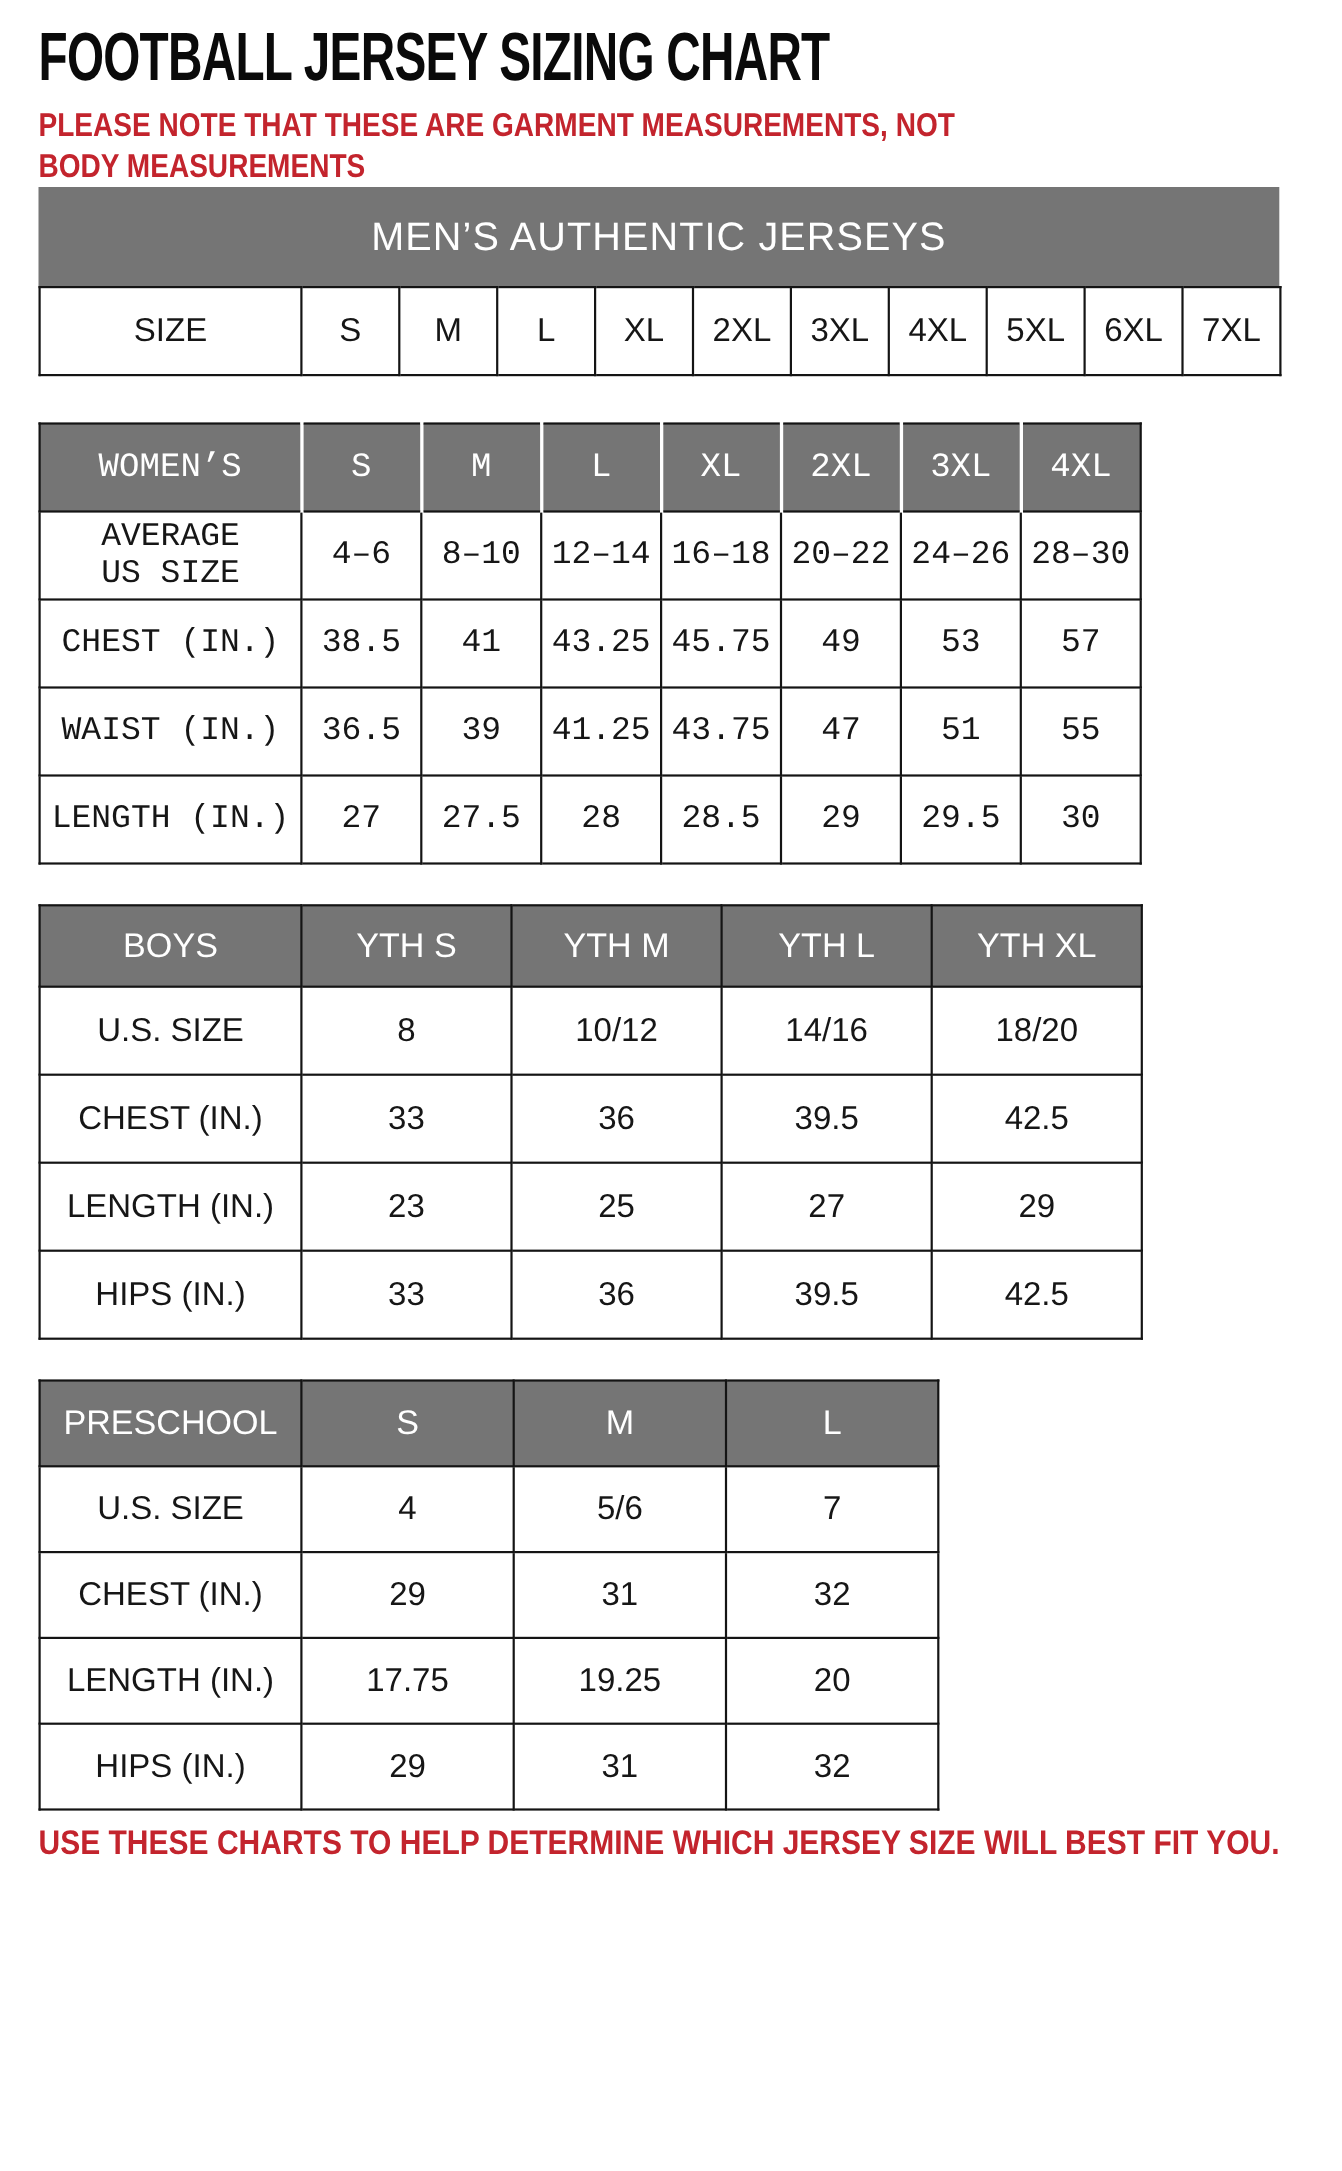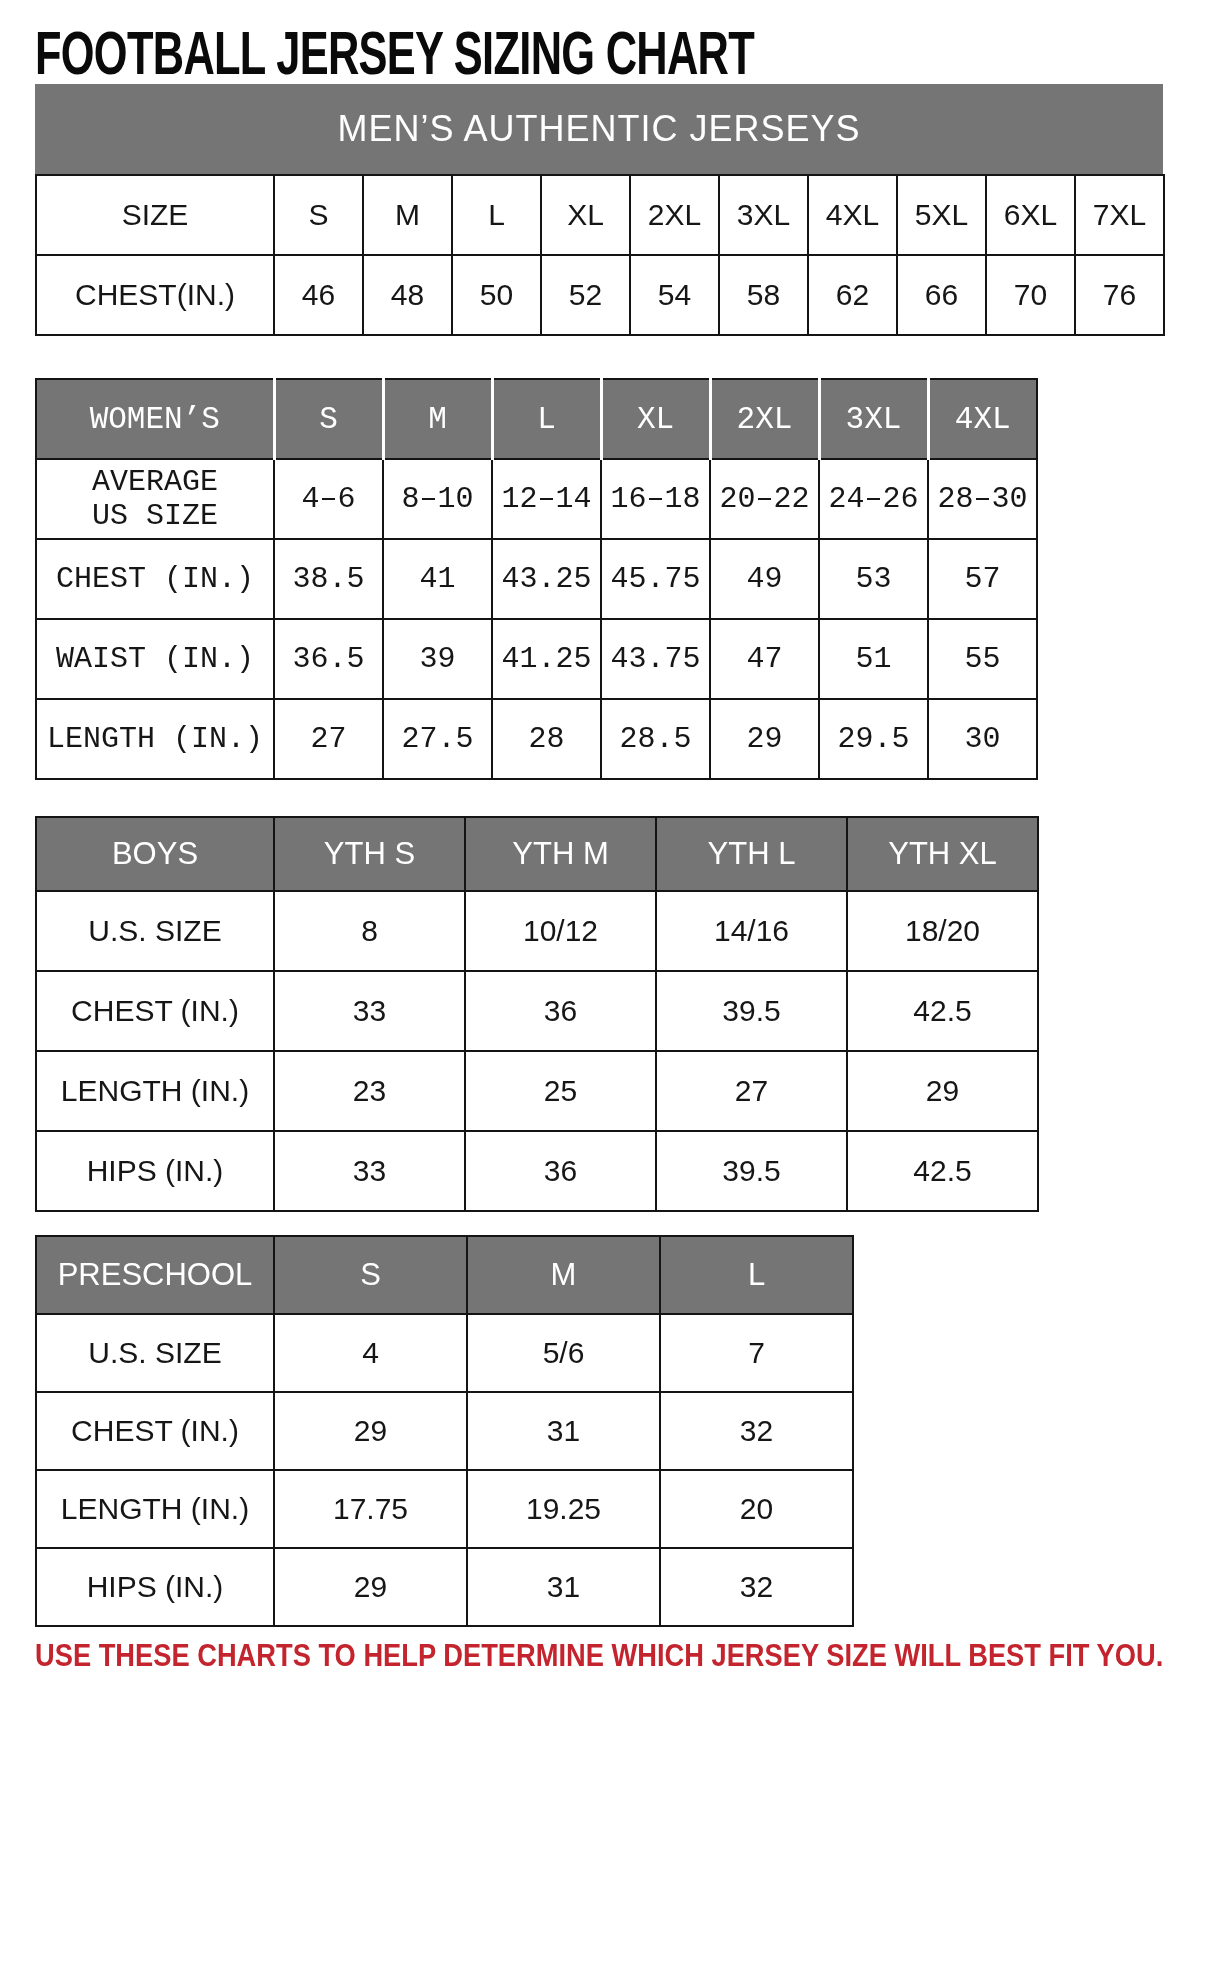--- a/index.html
+++ b/index.html
@@ -49,39 +49,42 @@
 
   .womens{width:1001px;margin-top:42px;font-family:Liberation Mono, monospace;}
   .womens td{height:80px;}
   .womens col.cl{width:238px;} .womens col.cd{width:109px;}
 
   .boys{width:1002px;margin-top:36px;}
   .boys td{height:80px;margin-top:33px;}
   .boys tr.hdr td{height:74px;}
   .boys col.cl{width:238px;} .boys col.cd{width:191px;}
 
-  .preschool{width:817px;margin-top:23px;}
+  .preschool{width:817px;margin-top:36px;}
   .preschool td{height:78px;}
   .preschool col.cl{width:238px;} .preschool col.cd{width:193px;}
 
   
   .footer{
     margin-top:12px;
     font-size:31px;font-weight:bold;line-height:34px;white-space:nowrap;
     display:inline-block;transform:scaleX(0.88);transform-origin:0 0;
   }
   .red{color:#C3242D;}
 </style>
 </head>
 <body>
 
 <div class="content">
 
   <h1 class="title">FOOTBALL JERSEY SIZING CHART</h1>
 
+  <div>
+    <div class="note red">PLEASE NOTE THAT THESE ARE GARMENT MEASUREMENTS, NOT BODY MEASUREMENTS</div>
+  </div>
 
   <div class="mens-wrap">
     <div class="banner">MEN’S AUTHENTIC JERSEYS</div>
     <table class="grid mens">
       <colgroup>
         <col class="cl">
           <col class="cd">
           <col class="cd">
           <col class="cd">
           <col class="cd">
@@ -99,33 +102,20 @@
             <td>M</td>
             <td>L</td>
             <td>XL</td>
             <td>2XL</td>
             <td>3XL</td>
             <td>4XL</td>
             <td>5XL</td>
             <td>6XL</td>
             <td>7XL</td>
           </tr>
-        <tr>
-          <td class="lab">CHEST(IN.)</td>
-        <td>46</td>
-            <td>48</td>
-            <td>50</td>
-            <td>52</td>
-            <td>54</td>
-            <td>58</td>
-            <td>62</td>
-            <td>66</td>
-            <td>70</td>
-            <td>76</td>
-          </tr>
       </tbody>
     </table>
   </div>
 
   <table class="grid womens">
     <colgroup>
       <col class="cl">
         <col class="cd">
         <col class="cd">
         <col class="cd">

